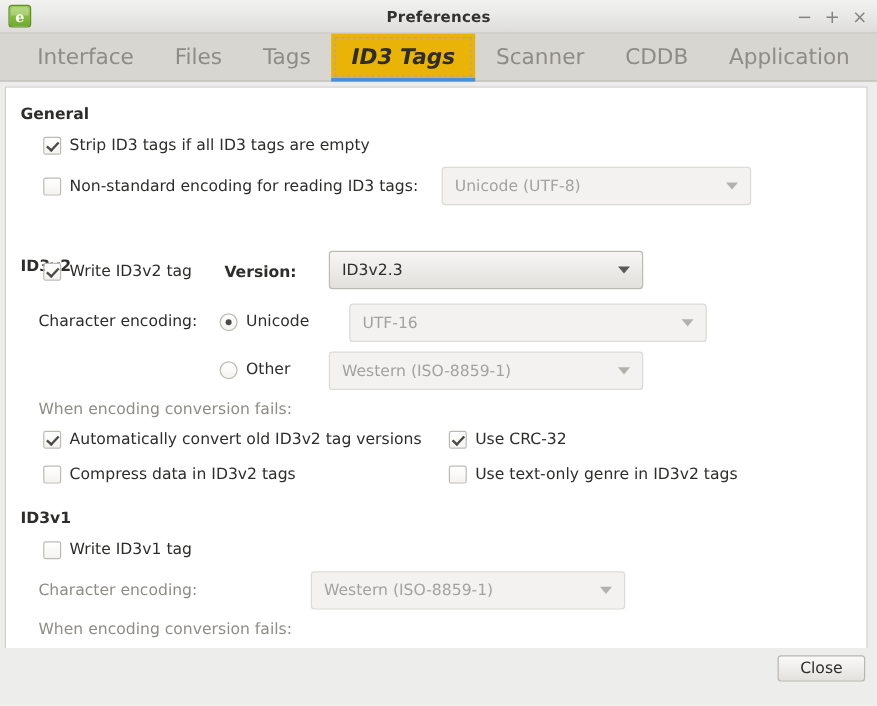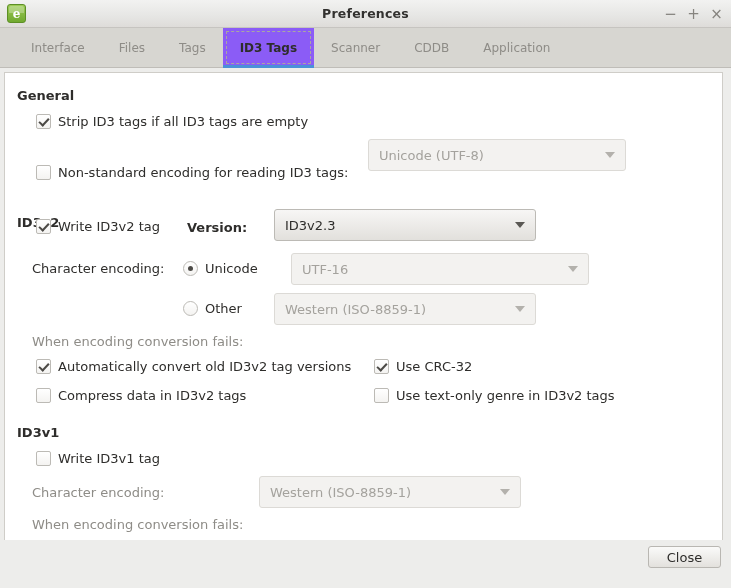--- a/index.html
+++ b/index.html
@@ -90,30 +90,31 @@
     border-bottom: 1px solid #bfbdb8;
     display: flex;
     align-items: stretch;
     padding-left: 14px;
   }
   .tab {
     position: relative;
     display: flex;
     align-items: center;
     padding: 0 17px;
-    font-size: 12px;
+    font-size: 18px;
     color: #8e8c87;
     cursor: default;
   }
   .tab.active {
     color: #2e2d2b;
     font-weight: bold;
-    background: #8b5cf6;
+    background: #eab308;
     outline: 1px dashed #a9a7a1;
     outline-offset: -4px;
+    font-style: italic;
   }
   .tab.active:after {
     content: "";
     position: absolute;
     left: 0; right: 0; bottom: -1px;
     height: 3px;
     background: #4a90d9;
   }
 
   
@@ -281,21 +282,21 @@
 
       <div class="section-title" style="left:12px; top:15px;">General</div>
 
       <div class="row" style="left:31px; top:41px;">
         <span class="check">
           <span class="cbox checked"></span>
           <span class="lbl">Strip ID3 tags if all ID3 tags are empty</span>
         </span>
       </div>
 
-      <div class="row" style="left:31px; top:92px;">
+      <div class="row" style="left:31px; top:75px;">
         <span class="check">
           <span class="cbox"></span>
           <span class="lbl">Non-standard encoding for reading ID3 tags:</span>
         </span>
       </div>
 
       <div class="combo disabled" style="left:363px; top:66px; width:258px;">
         <span class="cval">Unicode (UTF-8)</span>
         <span class="arrow"></span>
       </div>

